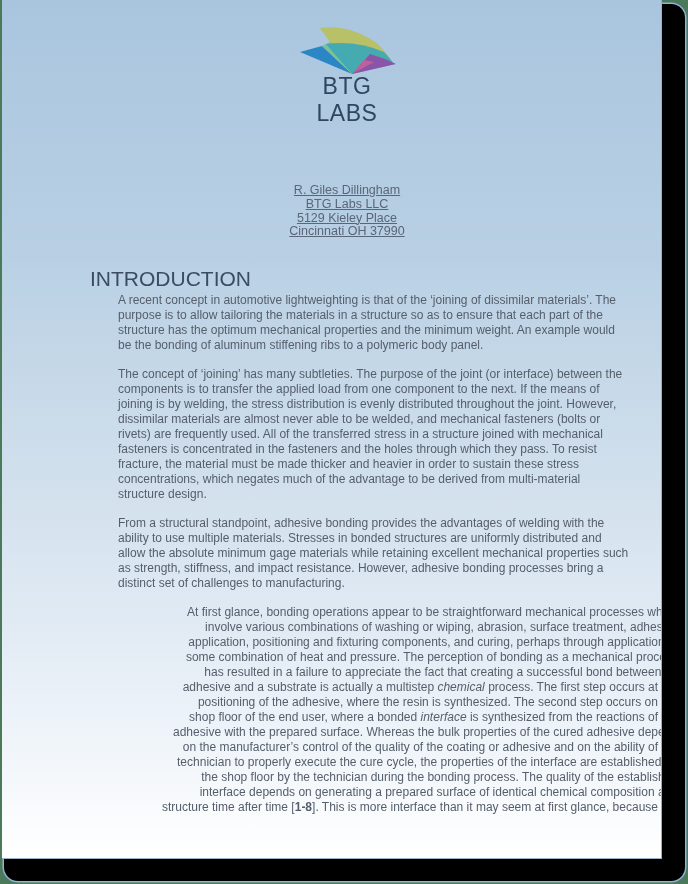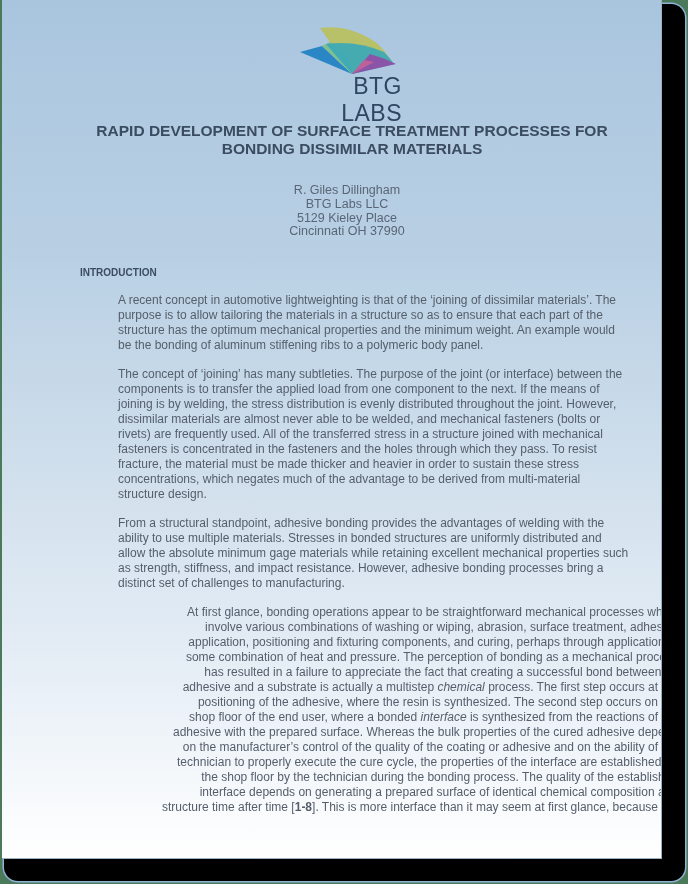--- a/index.html
+++ b/index.html
@@ -43,21 +43,21 @@
       height: 80px;
     }
     .logo svg {
       display: block;
     }
     .logo-text {
       position: absolute;
       left: 0;
       top: 55px;
       width: 110px;
-      text-align: right;
+      text-align: center;
       font-size: 23px;
       color: #2f4660;
       letter-spacing: 0.5px;
       font-weight: normal;
     }
     .title {
       position: absolute;
       left: 40px;
       top: 122px;
       width: 620px;
@@ -69,27 +69,28 @@
     }
     .author-block {
       position: absolute;
       left: 80px;
       top: 184px;
       width: 530px;
       text-align: center;
       font-size: 12.5px;
       line-height: 13.8px;
       color: #5a6677;
+      text-decoration: underline;
     }
     .section-heading {
       position: absolute;
-      left: 78px;
+      left: 88px;
       top: 267px;
-      font-weight: bold;
-      font-size: 10px;
+      font-weight: normal;
+      font-size: 21px;
       color: #3b4c61;
     }
     .body-text {
       position: absolute;
       left: 80px;
       top: 293px;
       width: 560px;
       font-size: 12px;
       line-height: 15px;
       color: #555e6b;
@@ -125,24 +126,20 @@
 
       <path d="M60,56 L34,26 Q64,22 92,34 Q98,40 102,46 Z" fill="#3aa8b8" opacity="0.9"></path>
 
       <path d="M60,56 L78,36 Q92,40 104,46 Z" fill="#8a55a8"></path>
 
       <polygon points="60,56 72,42 82,44" fill="#c0609a"></polygon>
     </svg>
     <div class="logo-text">BTG LABS</div>
   </div>
 
-  <div class="title">
-    <div>RAPID DEVELOPMENT OF SURFACE TREATMENT PROCESSES FOR</div>
-    <div>BONDING DISSIMILAR MATERIALS</div>
-  </div>
 
   <div class="author-block">
     <div>R. Giles Dillingham</div>
     <div>BTG Labs LLC</div>
     <div>5129 Kieley Place</div>
     <div>Cincinnati OH 37990</div>
   </div>
 
   <div class="section-heading">INTRODUCTION</div>
 

